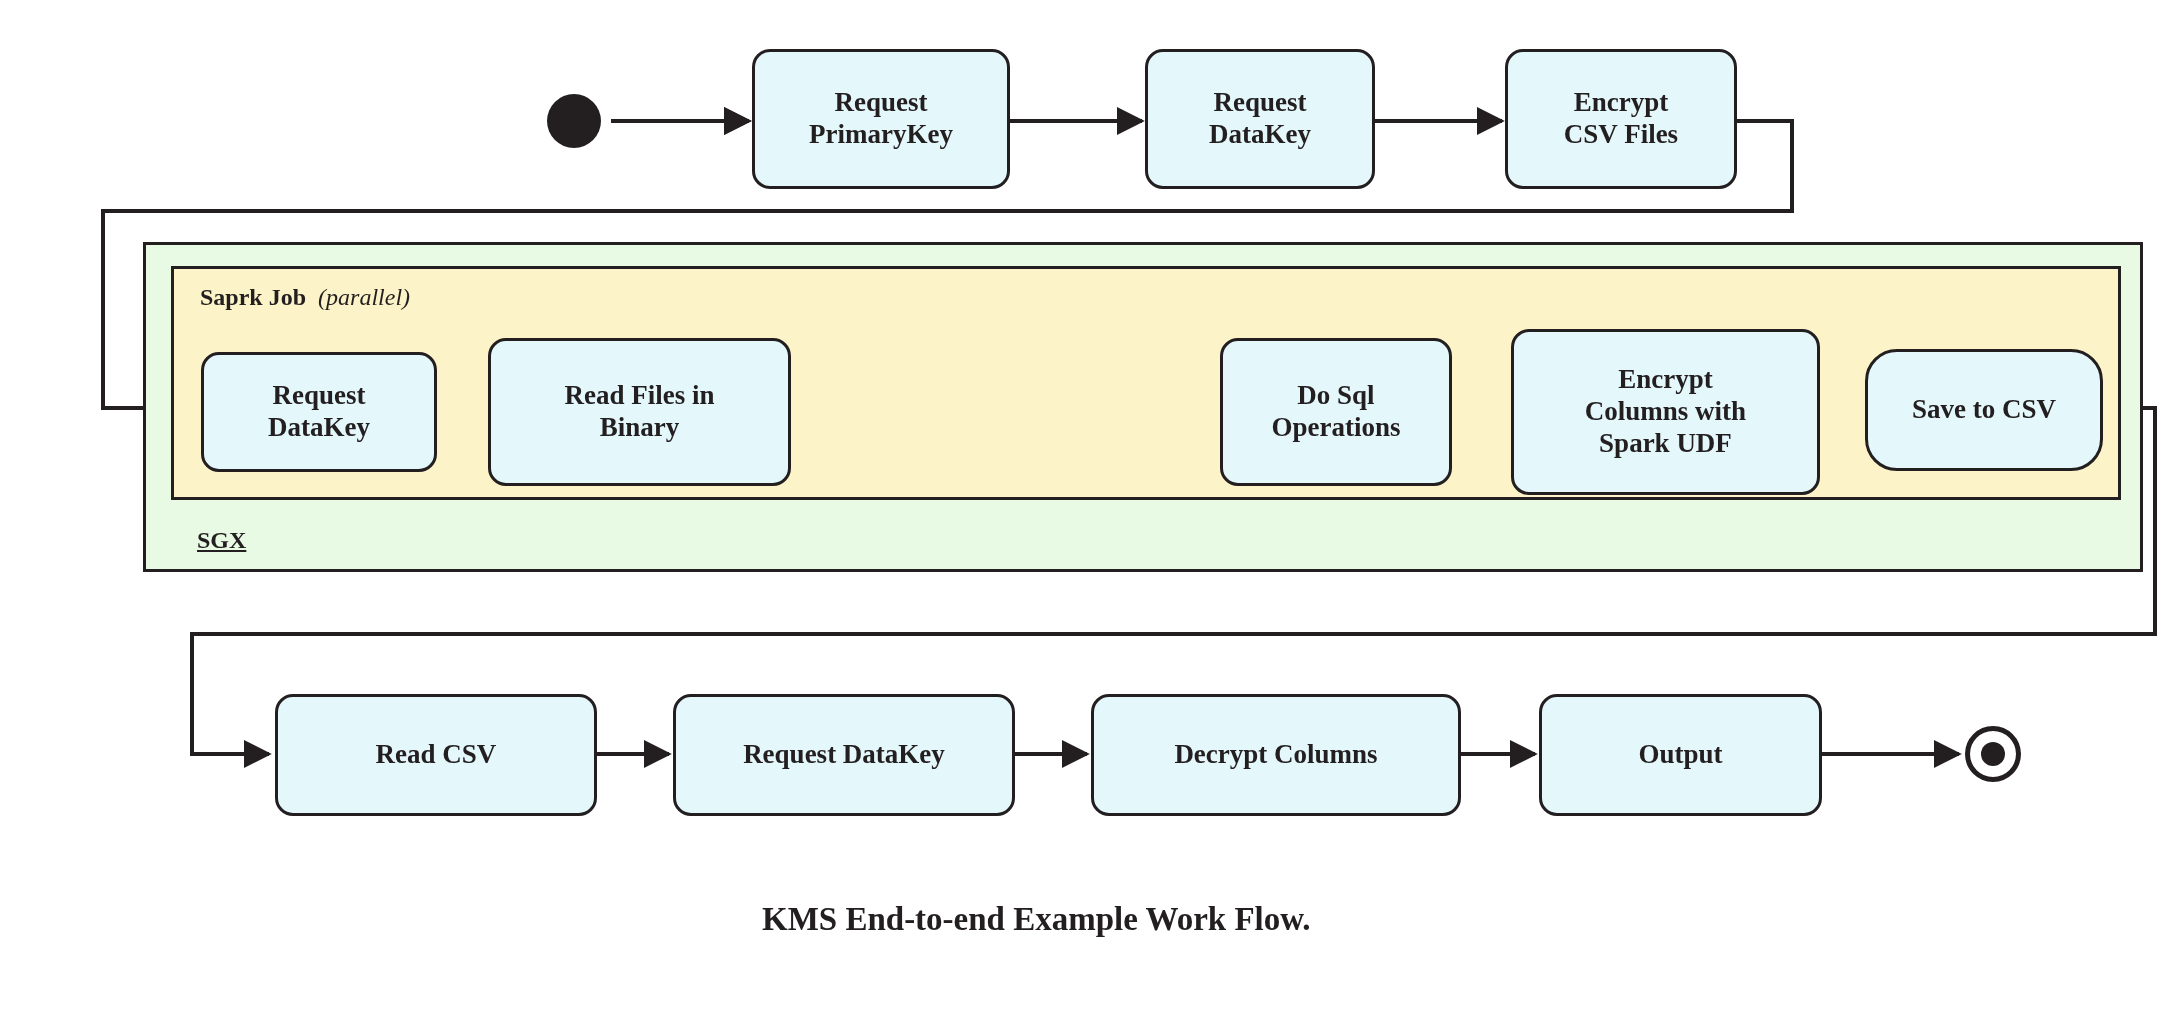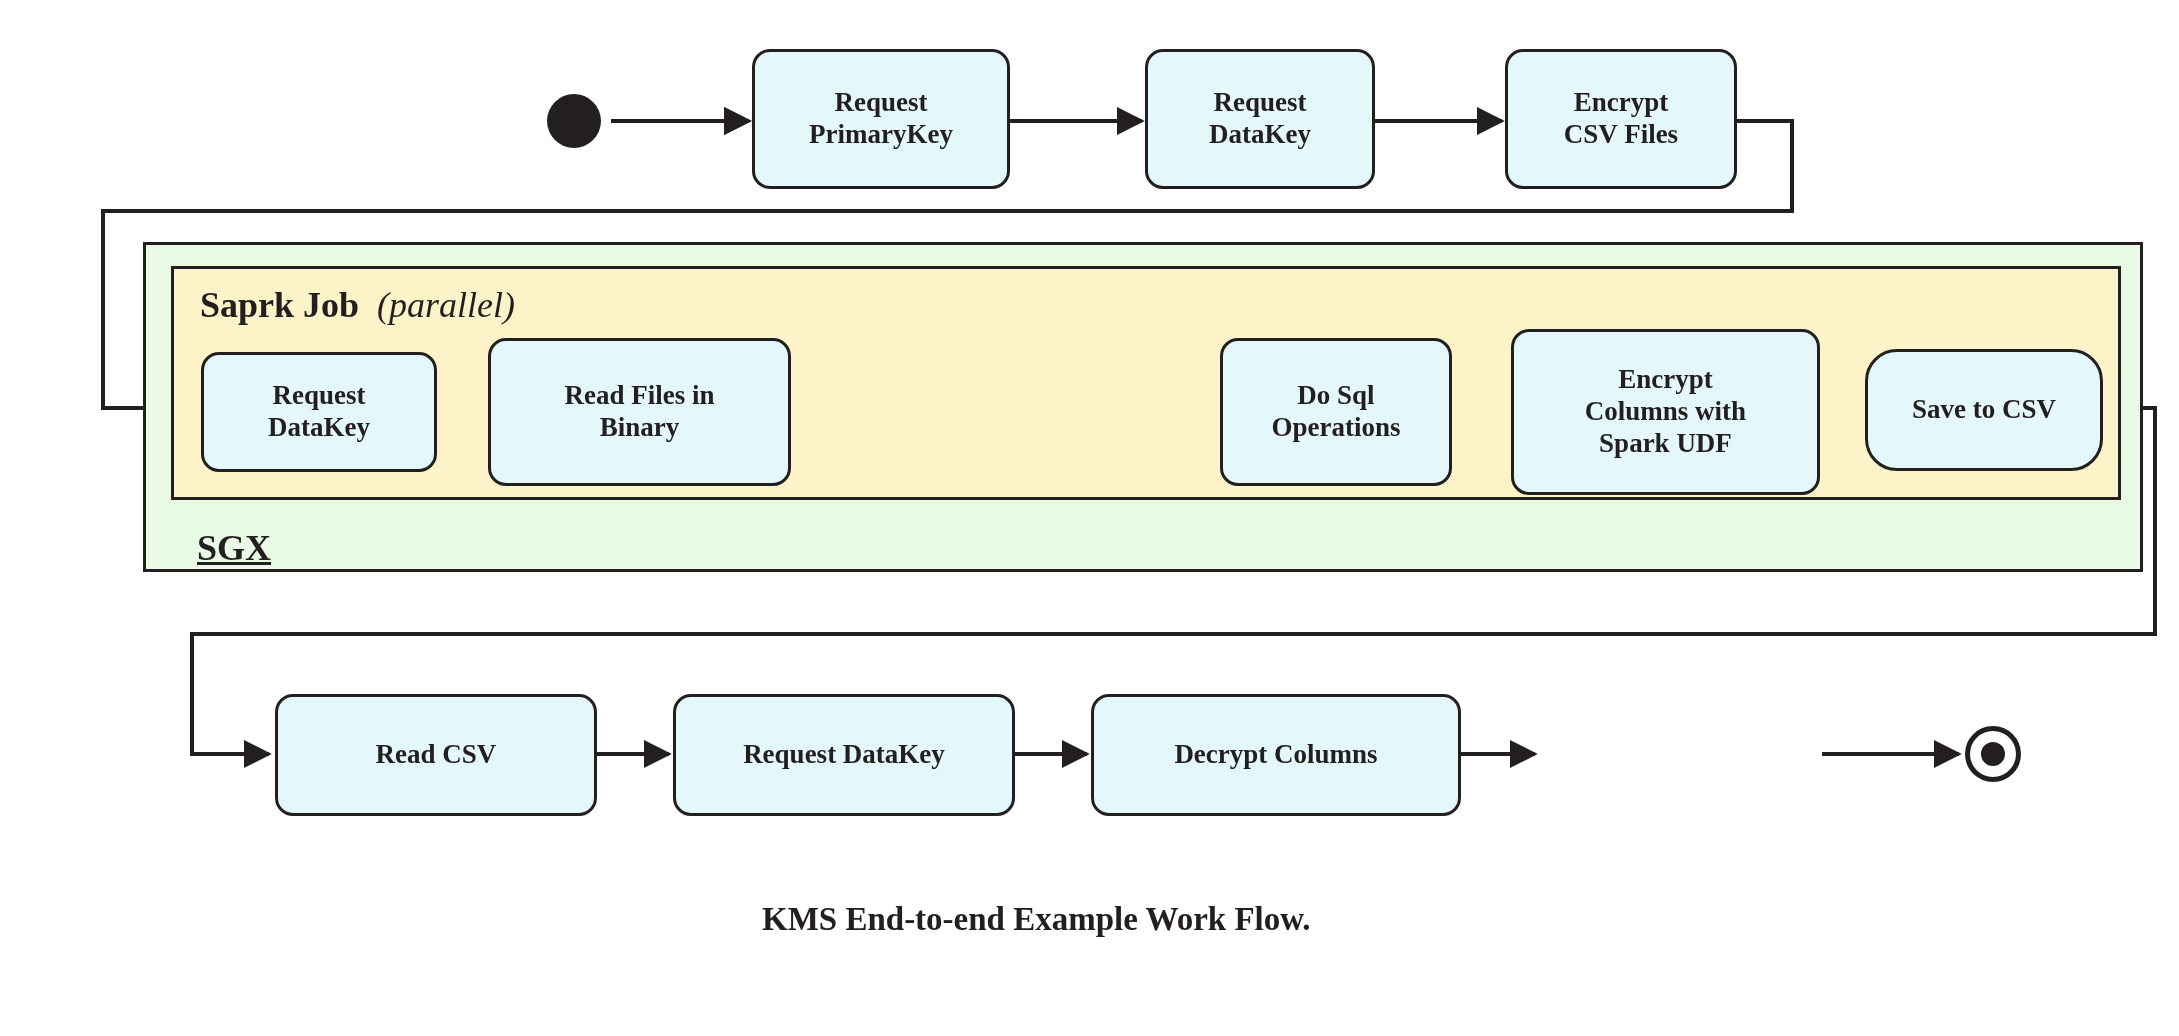--- a/index.html
+++ b/index.html
@@ -59,21 +59,21 @@
   .group-spark {
     position: absolute;
     background: #fcf4c8;
     border: 3px solid #231f20;
     box-sizing: border-box;
     z-index: 2;
   }
   .group-label {
     position: absolute;
     font-weight: bold;
-    font-size: 36px;
+    font-size: 24px;
     z-index: 4;
     white-space: nowrap;
   }
   .group-label .italic {
     font-style: italic;
     font-weight: normal;
   }
 
   .caption {
     position: absolute;
@@ -225,18 +225,23 @@
       <span>Request DataKey</span>
     </div>
   </div>
 
   <div class="node" style="left:1054px; top:690px; width:370px; height:122px;font-family:Liberation Serif, serif;">
     <div>
       <span>Decrypt Columns</span>
     </div>
   </div>
 
+  <div class="node" style="left:1502px; top:690px; width:283px; height:122px;">
+    <div>
+      <span>Output</span>
+    </div>
+  </div>
 
   <div class="end-dot" style="left:1928px; top:722px;"></div>
 
   <div class="caption" style="left:725px; top:897px;">KMS End-to-end Example Work Flow.</div>
 
 </div>
 
 </body></html>

